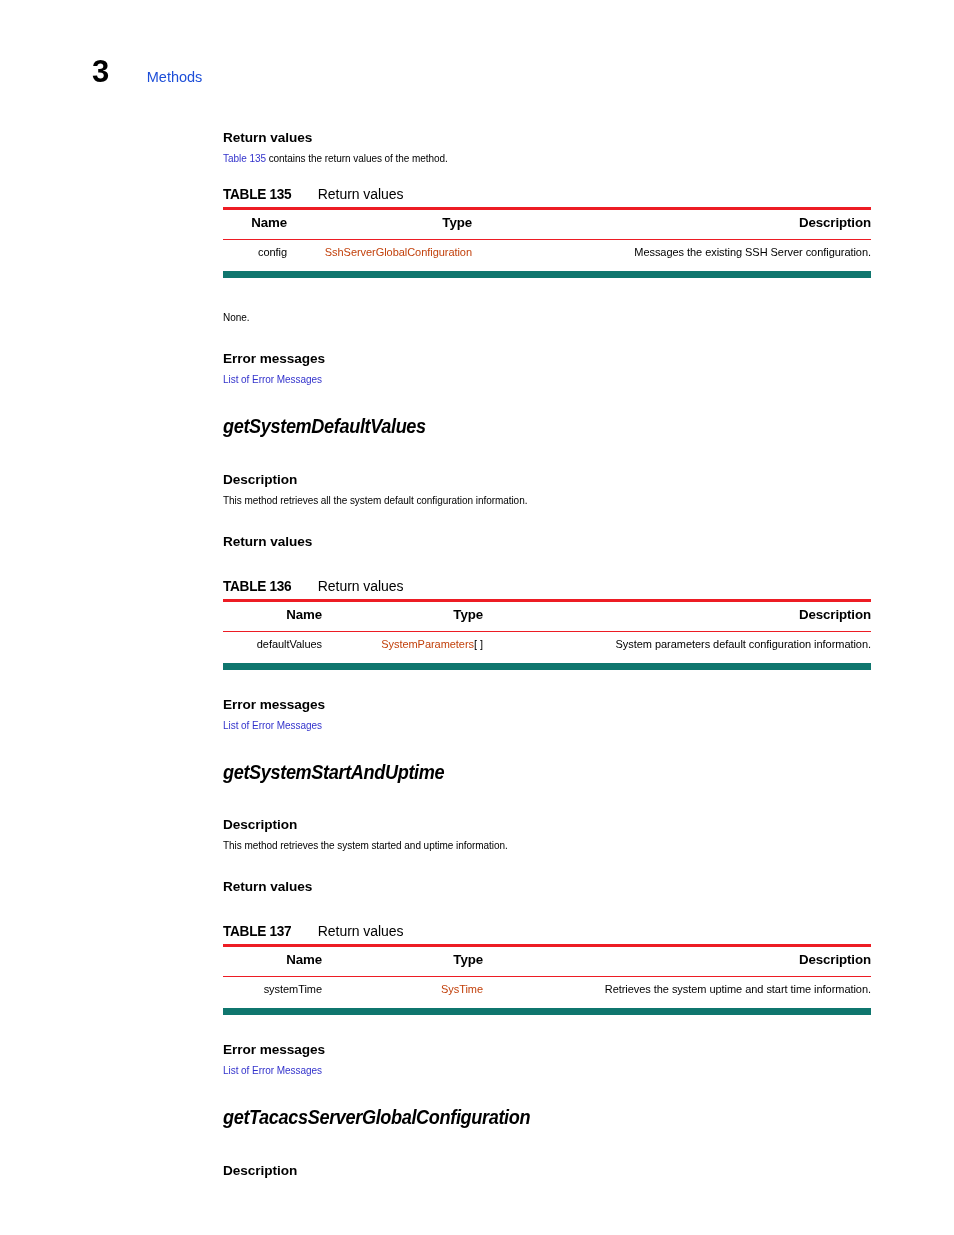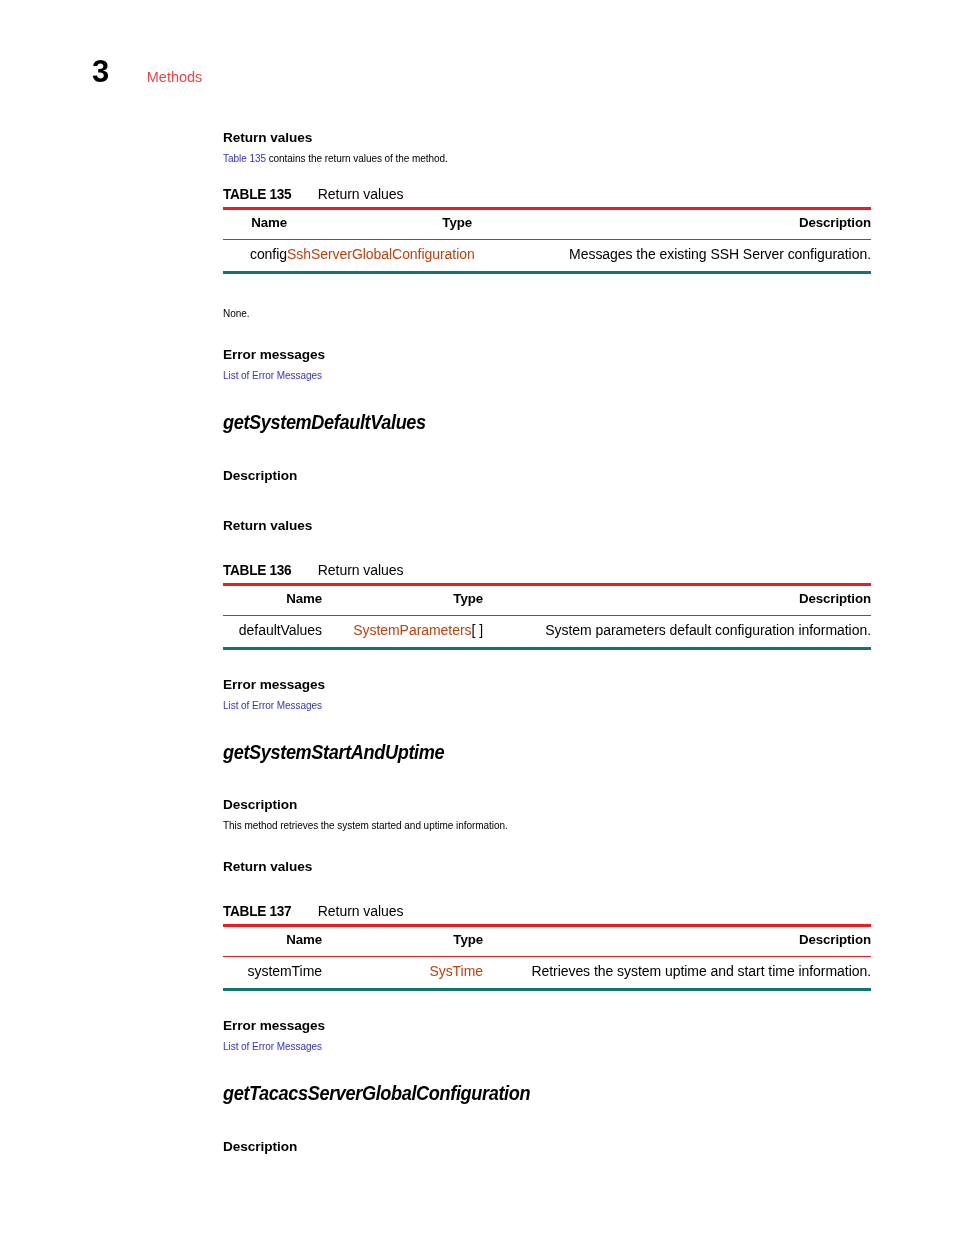--- a/index.html
+++ b/index.html
@@ -35,21 +35,21 @@
   .chapter-num {
     font-size: 31px;
     font-weight: bold;
     line-height: 1;
     letter-spacing: -0.5px;
     color: #000;
   }
   .chapter-name {
     font-size: 14.5px;
     font-weight: normal;
-    color: #ef4444;
+    color: #1d4ed8;
     margin-left: 38px;
   }
 
   
   .content {
     position: absolute;
     left: 223px;
     top: 130px;
     width: 648px;
   }
@@ -138,24 +138,24 @@
     font-size: 13.3px;
     font-weight: bold;
     color: #000;
     border-top: 3px solid #ed1c24;
     border-bottom: 1.6px solid #ed1c24;
     padding: 5px 0 5px 0;
     height: 19px;
     letter-spacing: -0.1px;
   }
   table.rv tbody td {
-    font-size: 14px;
+    font-size: 11px;
     font-weight: normal;
     color: #000;
-    border-bottom: 3px solid #0f766e;
+    border-bottom: 7px solid #0f766e;
     padding: 6px 0 6px 0;
     height: 19px;
   }
 
   
   .rv.v135 col.c-name { width: 64px; }
   .rv.v135 col.c-type { width: 185px; }
   .rv.v135 col.c-desc { width: 399px; }
 
   
@@ -220,20 +220,21 @@
     </div>
 
     <div style="height:30px"></div>
     <div>
 
       <div class="method-head">getSystemDefaultValues</div>
       <div class="spacer-xl"></div>
 
       <div class="sub-head">Description</div>
       <div class="spacer-sm"></div>
+      <p class="body-text">This method retrieves all the system default configuration information.</p>
 
       <div class="spacer-lg"></div>
       <div class="sub-head">Return values</div>
       <div class="spacer-sm"></div>
       <div class="spacer-md"></div>
 
       <div class="tbl-caption">
         <span class="tbl-label">TABLE 136</span>
         <span class="tbl-title">Return values</span>
       </div>

